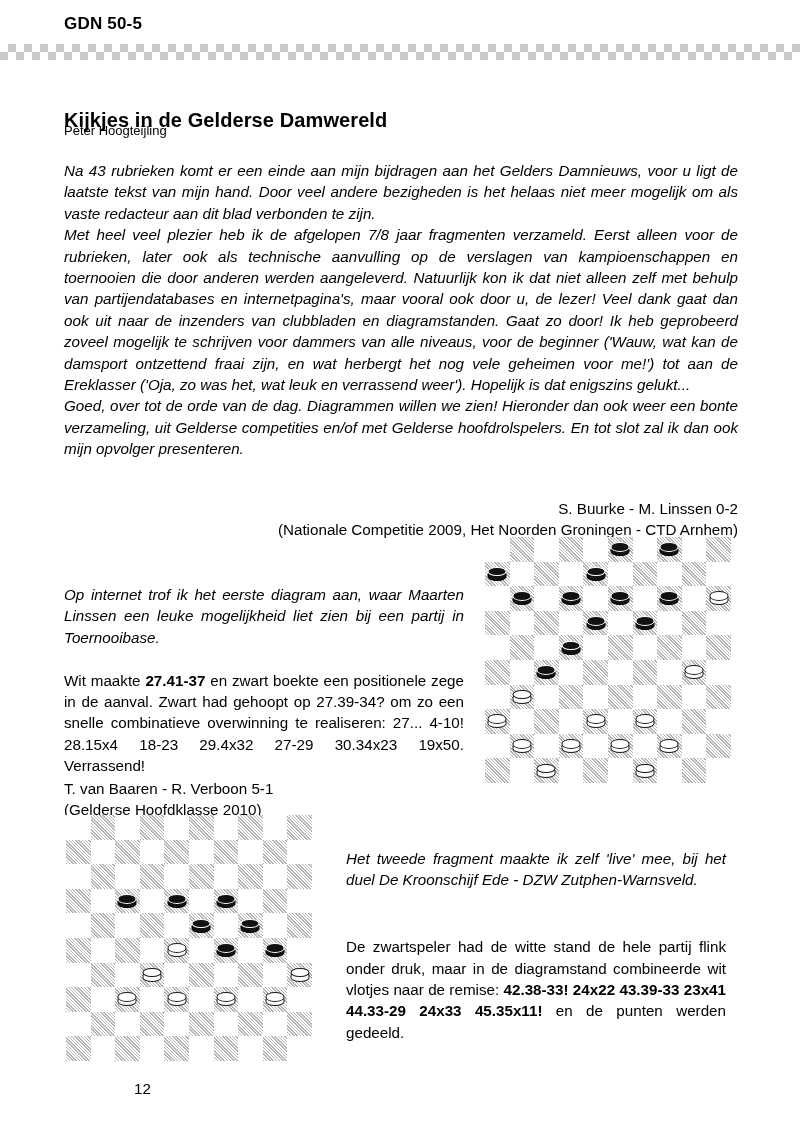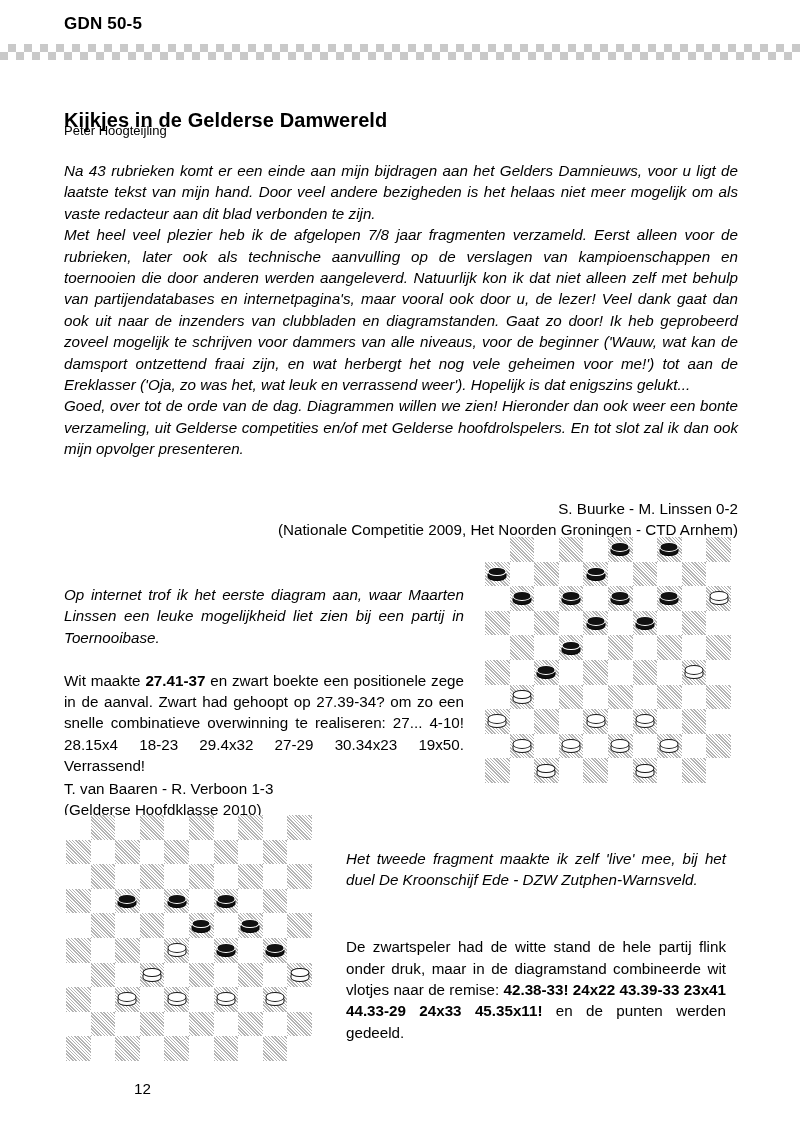--- a/index.html
+++ b/index.html
@@ -454,21 +454,21 @@
           <div class="body"></div>
           <div class="top"></div>
         </div>
       </div>
       <div class="sq light"></div>
       <div class="sq dark"></div>
       <div class="sq light"></div>
     </div>
 
   <div class="game2-head">
-    <div>T. van Baaren - R. Verboon 1-3</div>
+    <div>T. van Baaren - R. Verboon 5-1</div>
     <div>(Gelderse Hoofdklasse 2010)</div>
   </div>
 
   <div class="board" id="board-2">
       <div class="sq light"></div>
       <div class="sq dark"></div>
       <div class="sq light"></div>
       <div class="sq dark"></div>
       <div class="sq light"></div>
       <div class="sq dark"></div>

